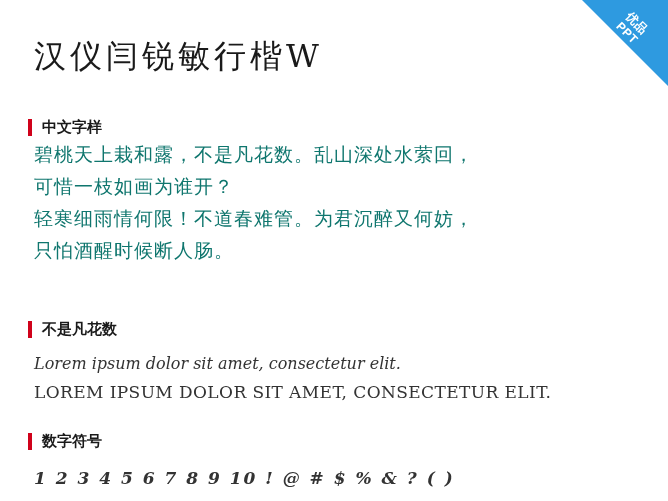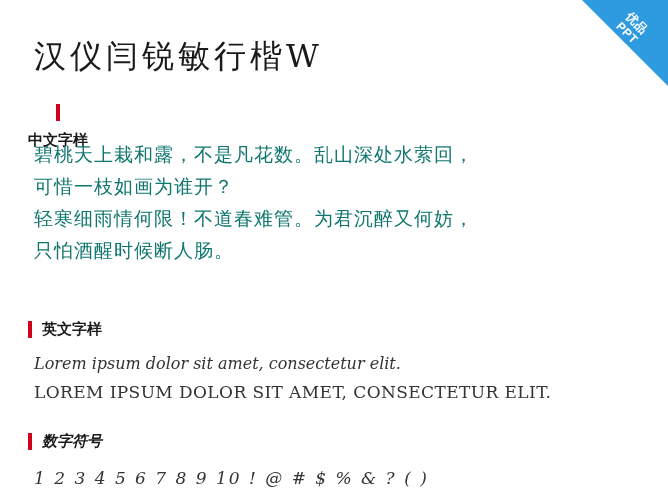--- a/index.html
+++ b/index.html
@@ -124,29 +124,30 @@
   .sample-num {
     position: absolute;
     left: 34px;
     font-family: "DejaVu Serif", serif;
     font-style: italic;
     font-size: 17px;
     line-height: 24px;
     color: #333333;
     letter-spacing: 2px;
     white-space: nowrap;
+    font-weight: bold;
   }
 
   
-  #head-cn   { top: 104px; flex-direction: column; }
+  #head-cn   { top: 118px; }
   #block-cn  { top: 138px; }
   #head-en   { top: 320px; }
   #block-en1 { top: 352px; }
   #block-en2 { top: 380px; }
-  #head-num  { top: 432px; font-style: italic; }
+  #head-num  { top: 432px; }
   #block-num { top: 466px; }
 </style>
 </head>
 <body>
 
 <div class="page">
 
   <div class="ribbon">
     <span class="tri"></span>
     <span class="txt"><span>优品</span><br><span>PPT</span></span>
@@ -158,21 +159,21 @@
     <span class="bar"></span>
     <span class="label">中文字样</span>
   </div>
   <div class="sample-cn" id="block-cn">碧桃天上栽和露，不是凡花数。乱山深处水萦回，
 可惜一枝如画为谁开？
 轻寒细雨情何限！不道春难管。为君沉醉又何妨，
 只怕酒醒时候断人肠。</div>
 
   <div class="section-head" id="head-en">
     <span class="bar"></span>
-    <span class="label">英文字样</span>
+    <span class="label">不是凡花数</span>
   </div>
   <div class="sample-en-italic" id="block-en1">Lorem ipsum dolor sit amet, consectetur elit.</div>
   <div class="sample-en-caps" id="block-en2">LOREM IPSUM DOLOR SIT AMET, CONSECTETUR ELIT.</div>
 
   <div class="section-head" id="head-num">
     <span class="bar"></span>
     <span class="label">数字符号</span>
   </div>
   <div class="sample-num" id="block-num">1 2 3 4 5 6 7 8 9 10   ! @ # $ % &amp; ? ( )</div>
 

